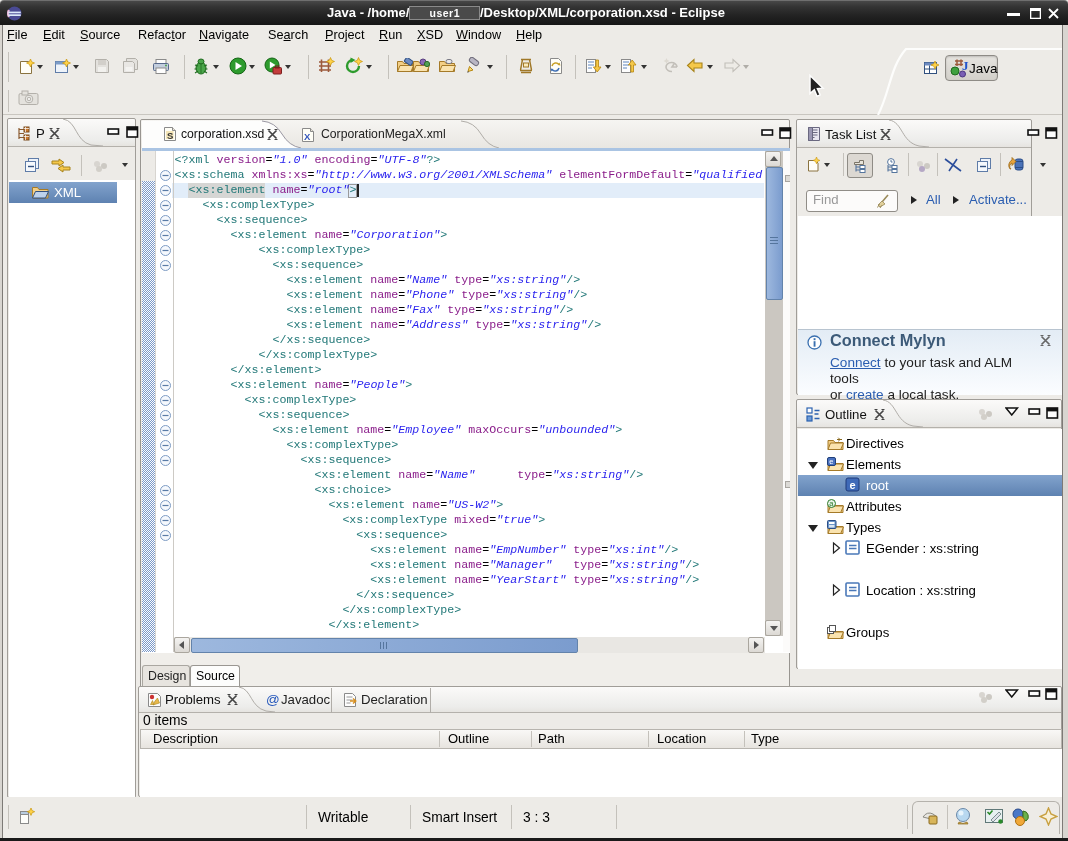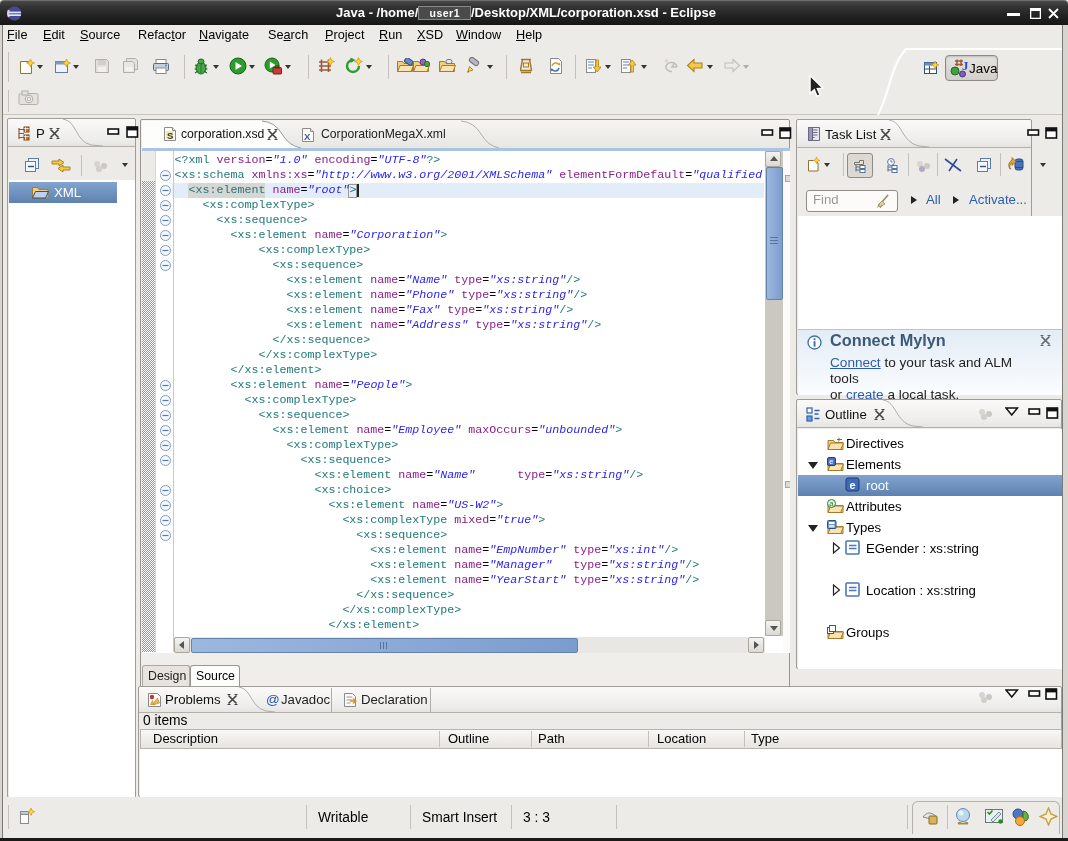--- a/index.html
+++ b/index.html
@@ -15,21 +15,21 @@
 #titlebar {
   position:absolute; left:0; top:0; width:1068px; height:25px;
   background:linear-gradient(#484848 0%, #333 25%, #232323 60%, #161616 100%);
   border-top:1px solid #6f6f6f;
   border-radius:4px 4px 0 0;
 }
 #title-text {
   position:absolute; left:-8px; top:4px; width:1068px; text-align:center;
   color:#fff; font-weight:bold; font-size:13px;
 }
-#user1box { border:1px solid #8a8a8a; background:#4a4a4a; font-size:10.5px; padding:0 10px; letter-spacing:0.5px;}
+#user1box { border:1px solid #8a8a8a; background:#4a4a4a; font-size:10.5px; padding:0 19px; letter-spacing:0.5px;}
 
 #menubar {
   position:absolute; left:0; top:25px; width:1068px; height:22px;
   background:#edebe7; font-size:12.7px;
 }
 #menubar span.mi { position:absolute; top:2.5px; }
 .u { text-decoration:underline; }
 
 #toolbar { position:absolute; left:0; top:47px; width:1068px; height:68px;
   background:#edebe7; border-bottom:1px solid #c9c6c0;}

